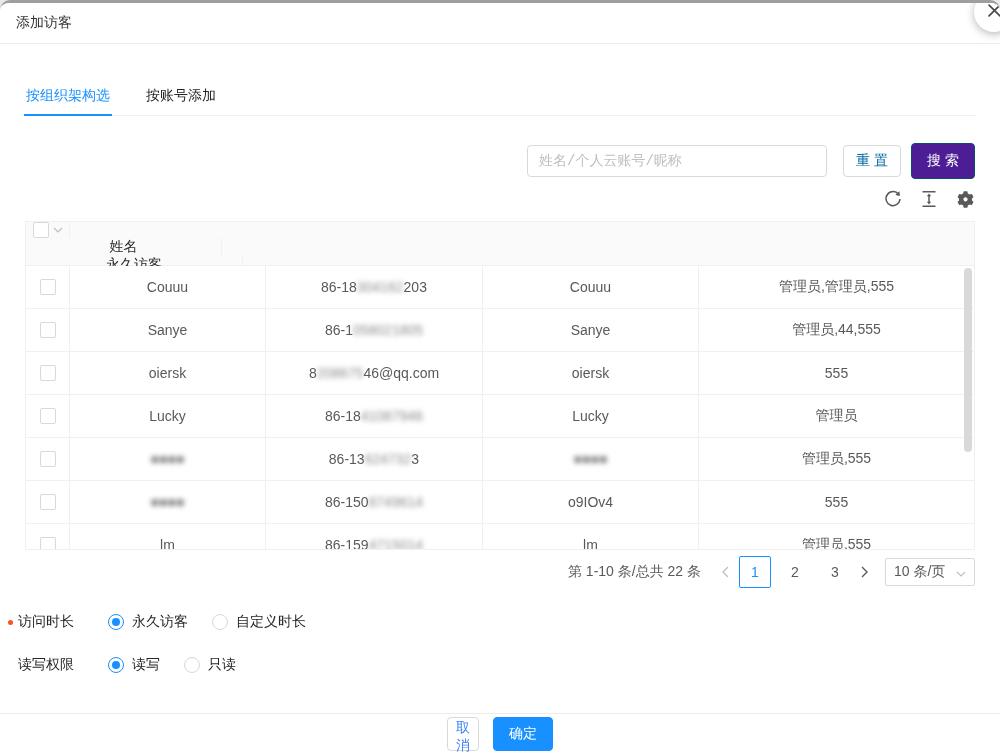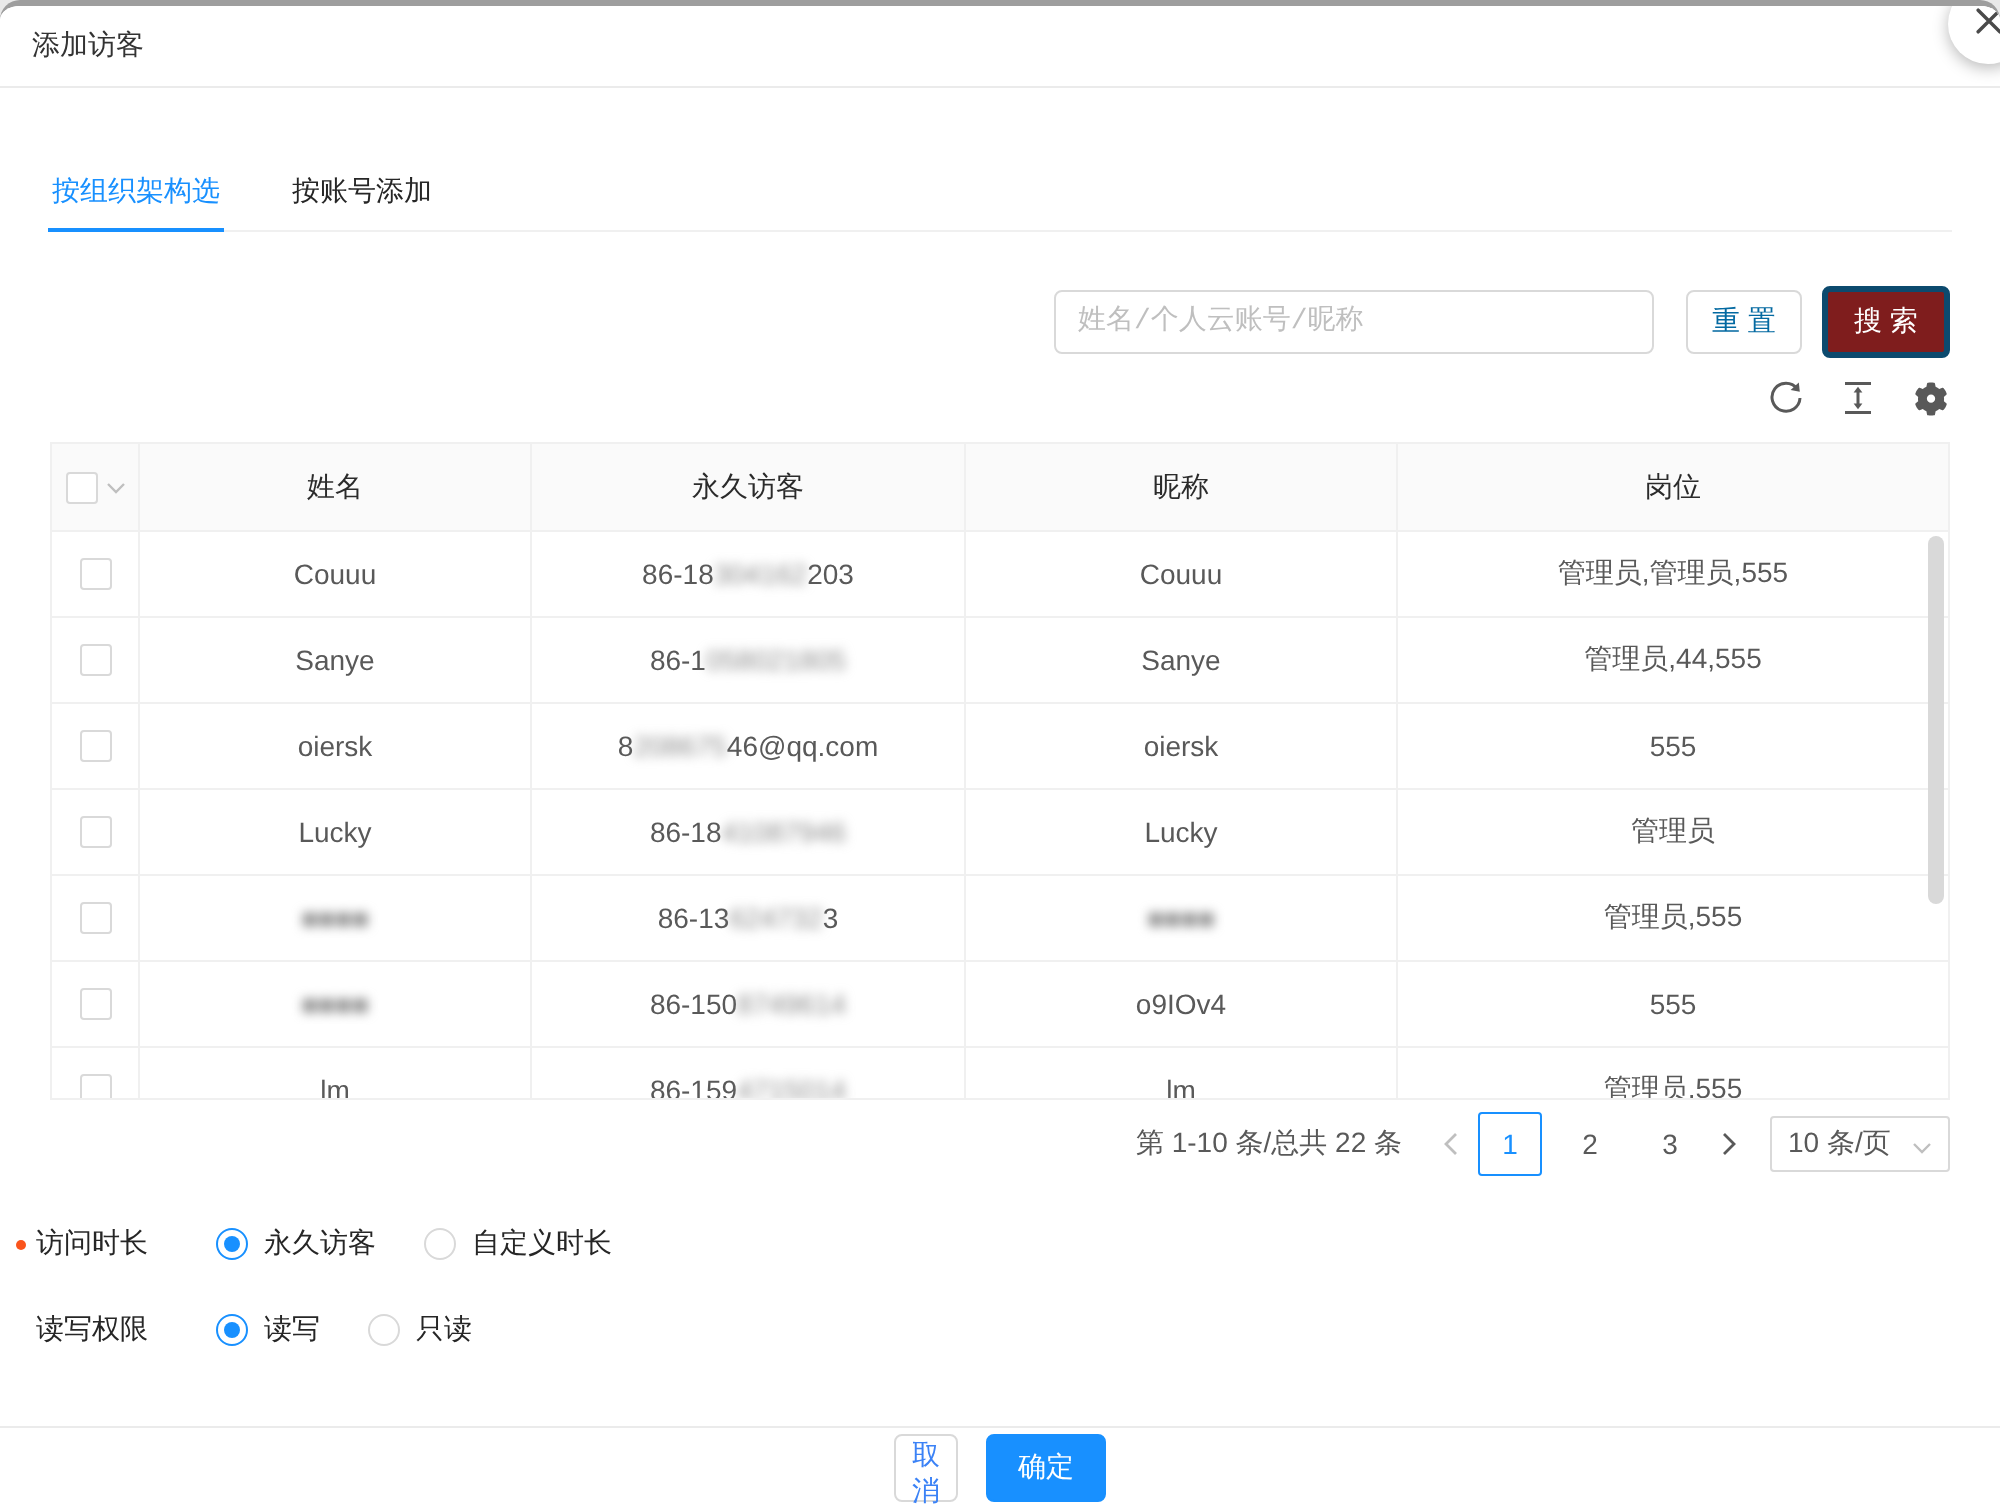--- a/index.html
+++ b/index.html
@@ -20,26 +20,26 @@
   .tab-bar{position:absolute;top:75px;left:24px;right:24px;border-bottom:1px solid #f0f0f0;display:flex;}
   .tab{padding:9px 2px 11px;margin-right:32px;cursor:pointer;color:#262626;line-height:16px;}
   .tab.active{color:#1890ff;border-bottom:2px solid #1890ff;margin-bottom:-1px;}
   
   .toolbar{position:absolute;top:140px;right:25px;display:flex;align-items:center;}
   .search-input{width:300px;height:32px;box-sizing:border-box;border:1px solid #d9d9d9;border-radius:4px;
     padding:0 11px;font-size:14px;color:#262626;outline:none;font-family:Liberation Mono, monospace;}
   .search-input::placeholder{color:#bfbfbf;}
   .btn{font-family:inherit;font-size:14px;cursor:pointer;border-radius:4px;}
   .btn-reset{margin-left:16px;width:58px;height:32px;background:#fff;border:1px solid #d9d9d9;color:#0369a1;}
-  .btn-search{margin-left:10px;width:64px;height:36px;background:#7f1d1d;border:3px solid #0c4a6e;color:#fff;}
+  .btn-search{margin-left:10px;width:64px;height:36px;background:#4c1d95;border:1px solid #0c4a6e;color:#fff;}
   .table-tools{position:absolute;top:186px;right:25px;display:flex;align-items:center;gap:16px;color:#595959;}
   .tool-icon{width:20px;height:20px;display:flex;align-items:center;justify-content:center;cursor:pointer;}
   
   .table{position:absolute;top:218px;left:25px;right:25px;border:1px solid #f0f0f0;box-sizing:border-box;background:#fff;}
-  .thead{display:flex;height:44px;background:#fafafa;border-bottom:1px solid #f0f0f0;box-sizing:border-box;}
+  .thead{display:flex;height:44px;background:#fafafa;border-bottom:1px solid #f0f0f0;box-sizing:border-box;flex-direction:column;}
   .th{display:flex;align-items:center;justify-content:center;color:#2b2b2b;border-right:1px solid #f0f0f0;box-sizing:border-box;}
   .th:last-child{border-right:none;}
   .tbody{position:relative;height:283px;overflow:hidden;}
   .tr{display:flex;height:43px;border-bottom:1px solid #f0f0f0;box-sizing:border-box;background:#fff;}
   .td{display:flex;align-items:center;justify-content:center;color:#595959;border-right:1px solid #f0f0f0;
     box-sizing:border-box;padding:0 8px;overflow:hidden;white-space:nowrap;}
   .td:last-child{border-right:none;}
   .c0{width:44px;flex:none;padding:0;}
   .c1{width:196px;flex:none;}
   .c2{width:217px;flex:none;}

